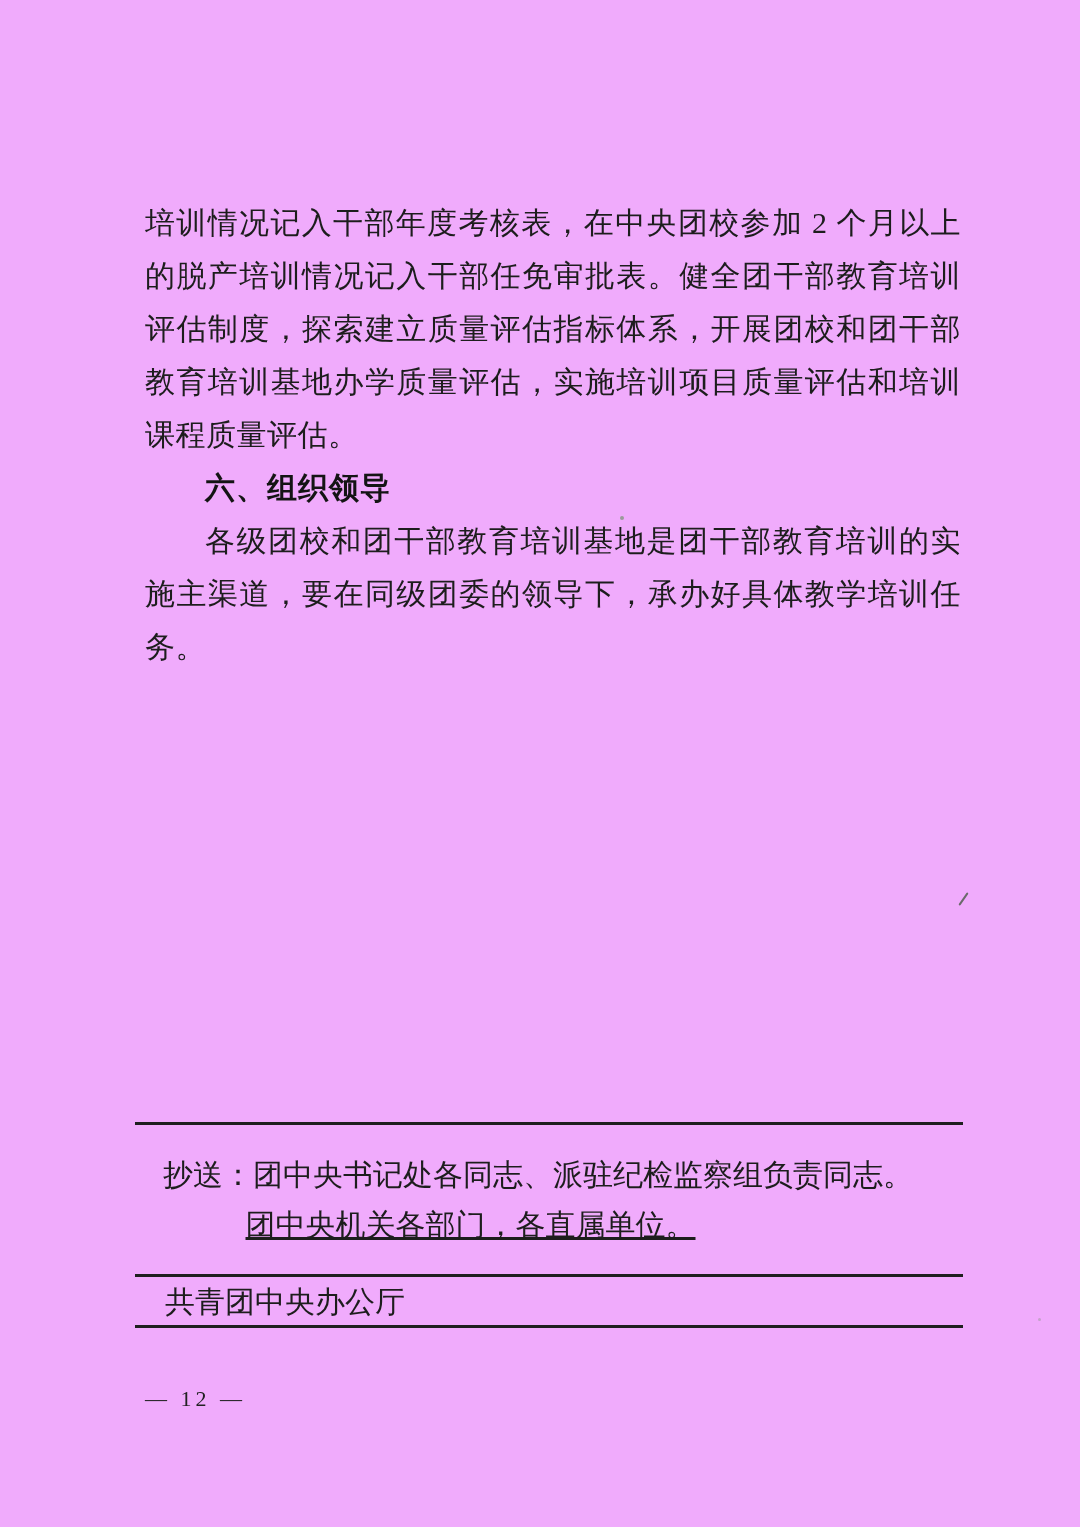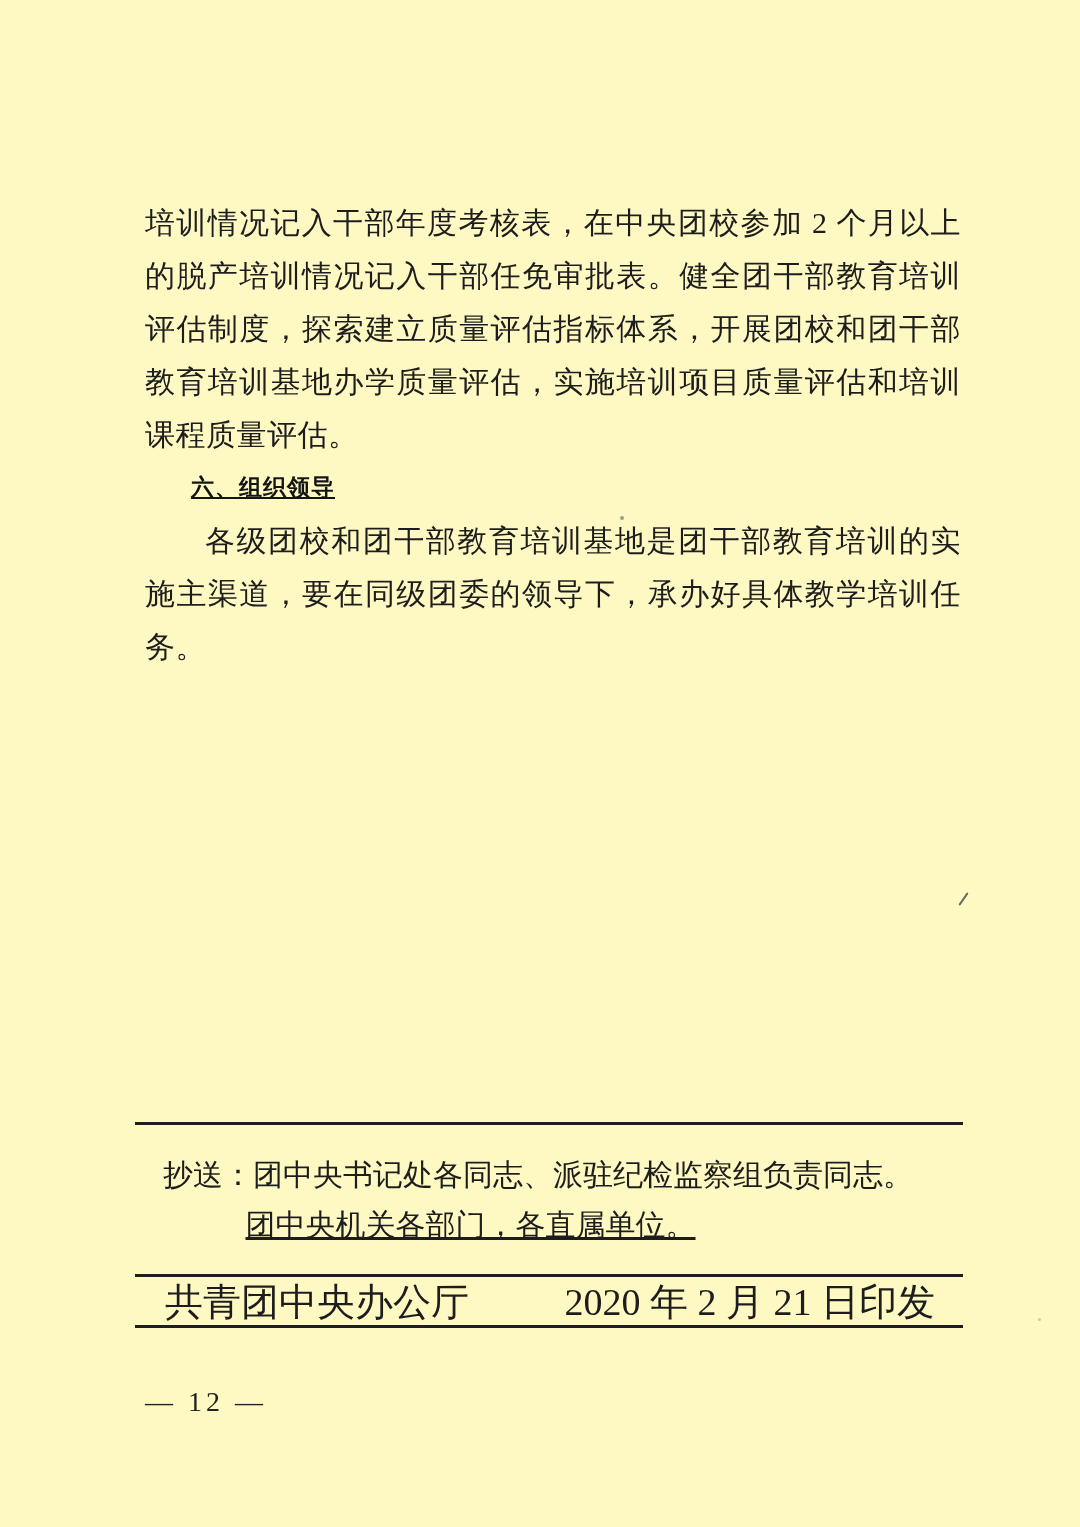--- a/index.html
+++ b/index.html
@@ -3,21 +3,21 @@
 <meta charset="utf-8">
 <style>
   * { box-sizing: border-box; }
   html, body { margin: 0; padding: 0; background: #ffffff; }
 
   .page {
     position: relative;
     width: 1080px;
     height: 1527px;
     margin: 0 auto;
-    background: #fef9c3;
+    background: #f0abfc;
     overflow: hidden;
     font-family: "Liberation Serif", "DejaVu Serif", serif;
     color: #1b1b1b;
   }
 
   
   .doc-body {
     position: absolute;
     left: 145px;
     top: 196px;
@@ -28,28 +28,27 @@
     font-size: 30px;
     line-height: 53px;
     text-align: justify;
     text-justify: inter-character;
     letter-spacing: 0.5px;
     color: #1d1d1d;
   }
   .para.indent { text-indent: 2em; }
   .heading {
     margin: 0;
-    font-size: 23px;
+    font-size: 30px;
     line-height: 53px;
     font-weight: bold;
     text-indent: 2em;
     font-family: "Liberation Sans", "DejaVu Sans", sans-serif;
     color: #141414;
     letter-spacing: 1px;
-    text-decoration: underline;
   }
 
   
   .rule {
     position: absolute;
     left: 135px;
     width: 828px;
     background: #1f1f1f;
   }
   .rule-cc-top  { top: 1122px; height: 3px; }
@@ -71,31 +70,31 @@
 
   
   .footer-row {
     position: absolute;
     left: 165px;
     top: 1284px;
     width: 770px;
     display: flex;
     justify-content: space-between;
     align-items: center;
-    font-size: 38px;
+    font-size: 30px;
     line-height: 36px;
     color: #1d1d1d;
   }
 
   
   .page-number {
     position: absolute;
     left: 145px;
     top: 1386px;
-    font-size: 28px;
+    font-size: 22px;
     letter-spacing: 4px;
     color: #222;
   }
 
   
   .stray-mark {
     position: absolute;
     left: 956px;
     top: 898px;
     width: 15px;
@@ -129,21 +128,20 @@
     <div class="cc-line">
       <span>抄送：</span><span>团中央书记处各同志、派驻纪检监察组负责同志。</span>
     </div>
     <div class="cc-line cc-line-2">团中央机关各部门，各直属单位。</div>
   </div>
 
   <div class="rule rule-foot-top"></div>
 
   <div class="footer-row">
     <span>共青团中央办公厅</span>
-    <span>2020 年 2 月 21 日印发</span>
   </div>
 
   <div class="rule rule-foot-bot"></div>
 
   <div class="page-number">— 12 —</div>
 
   <div class="stray-mark"></div>
   <div class="speck speck-1"></div>
   <div class="speck speck-2"></div>
 

